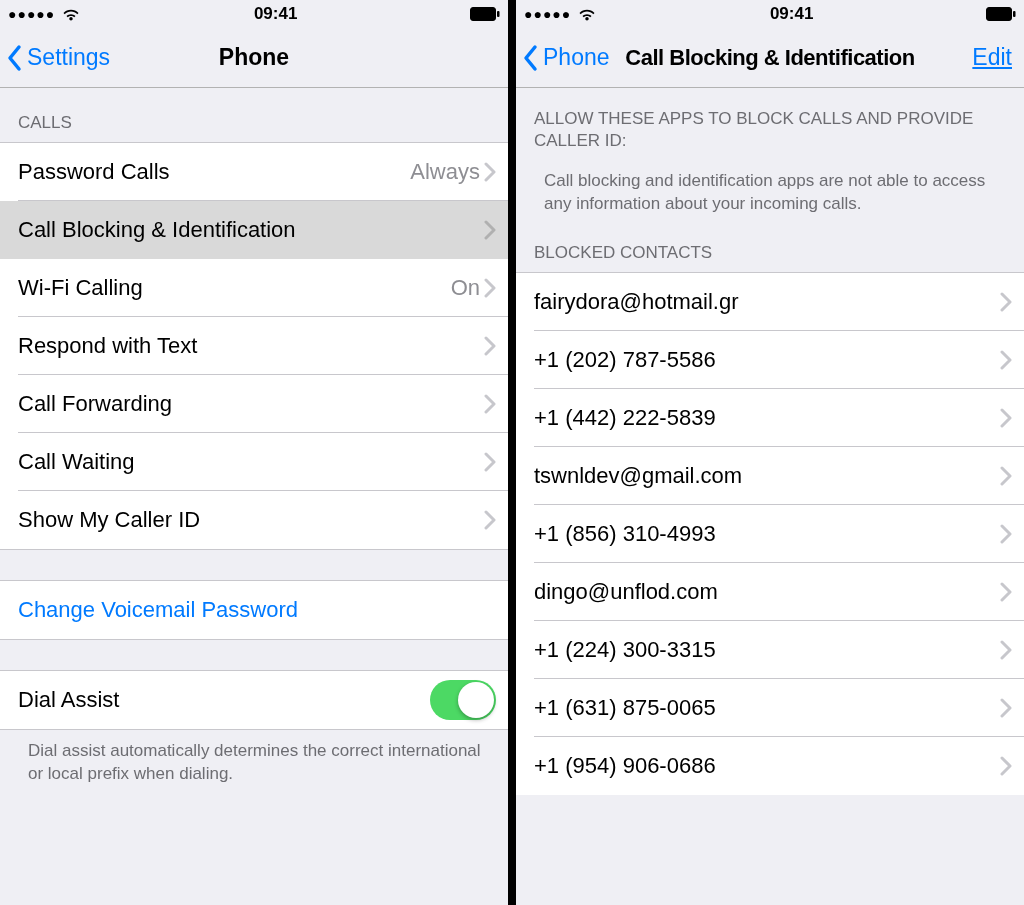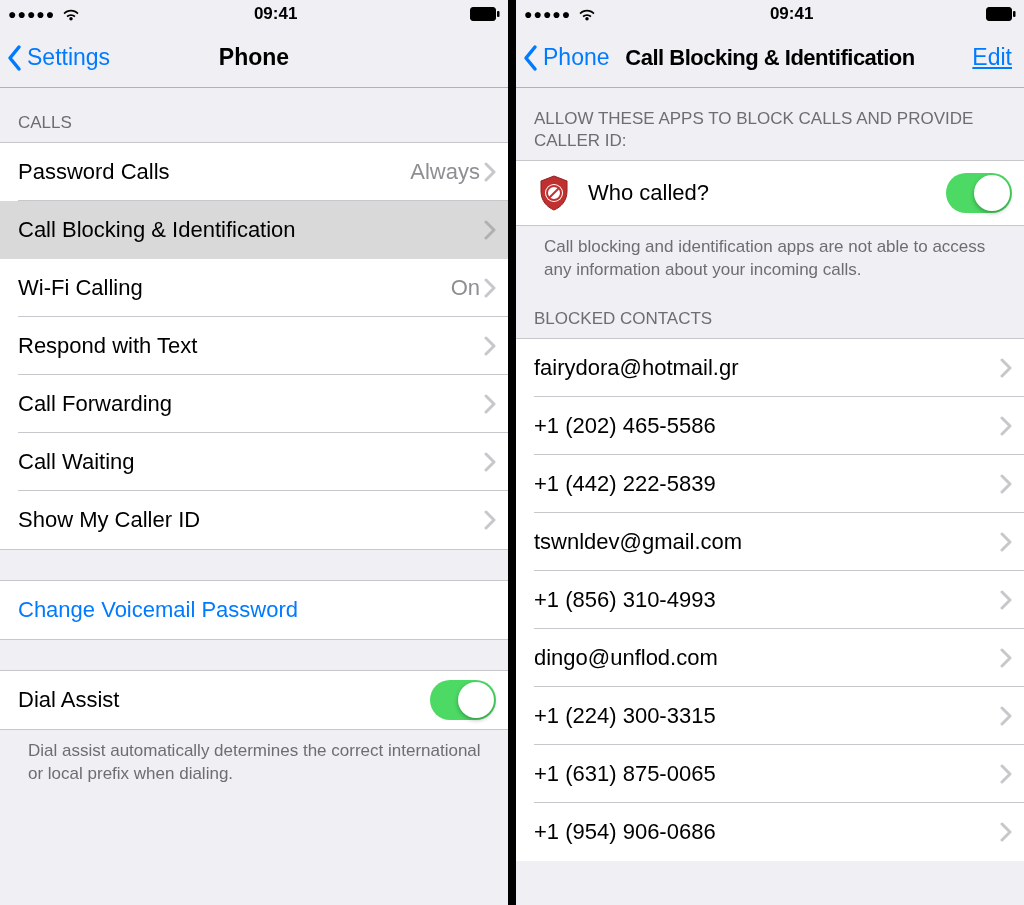--- a/index.html
+++ b/index.html
@@ -384,56 +384,38 @@
         </span>
         <span>Phone</span>
       </div>
       <div class="nav-title small">Call Blocking &amp; Identification</div>
       <div class="nav-right">Edit</div>
     </div>
 
     <div class="scroll">
       <div class="group-header small-pad" style="text-transform:uppercase;">Allow these apps to block calls and provide caller ID:</div>
 
-      <div class="list">
-        <div class="row" style="min-height:64px;">
-          <span class="app-icon">
-            <svg width="40" height="40" viewBox="0 0 40 40">
-              <path d="M20 3 L33 8 L33 18 C33 28 27 34 20 37 C13 34 7 28 7 18 L7 8 Z" fill="#C13030" stroke="#902020" stroke-width="1"></path>
-              <circle cx="20" cy="20" r="9" fill="#fff"></circle>
-              <circle cx="20" cy="20" r="7" fill="none" stroke="#C13030" stroke-width="2"></circle>
-              <line x1="15" y1="25" x2="25" y2="15" stroke="#C13030" stroke-width="2"></line>
-            </svg>
-          </span>
-          <div class="row-inner">
-            <span class="label">Who called?</span>
-            <span class="toggle">
-                <span class="knob"></span>
-              </span>
-          </div>
-        </div>
-      </div>
       <div class="group-footer">Call blocking and identification apps are not able to access any information about your incoming calls.</div>
 
       <div class="group-header" style="padding-top:18px;">Blocked Contacts</div>
 
       <div class="list" style="border-bottom:none;">
         <div class="row">
           <div class="row-inner">
             <span class="label">fairydora@hotmail.gr</span>
             <span class="chevron">
                 <svg width="12" height="20" viewBox="0 0 12 20">
                   <polyline points="2,2 10,10 2,18" fill="none" stroke="#c7c7cc" stroke-width="3" stroke-linecap="round" stroke-linejoin="round"></polyline>
                 </svg>
               </span>
           </div>
         </div>
         <div class="row">
           <div class="row-inner">
-            <span class="label">+1 (202) 465-5586</span>
+            <span class="label">+1 (202) 787-5586</span>
             <span class="chevron">
                 <svg width="12" height="20" viewBox="0 0 12 20">
                   <polyline points="2,2 10,10 2,18" fill="none" stroke="#c7c7cc" stroke-width="3" stroke-linecap="round" stroke-linejoin="round"></polyline>
                 </svg>
               </span>
           </div>
         </div>
         <div class="row">
           <div class="row-inner">
             <span class="label">+1 (442) 222-5839</span>

